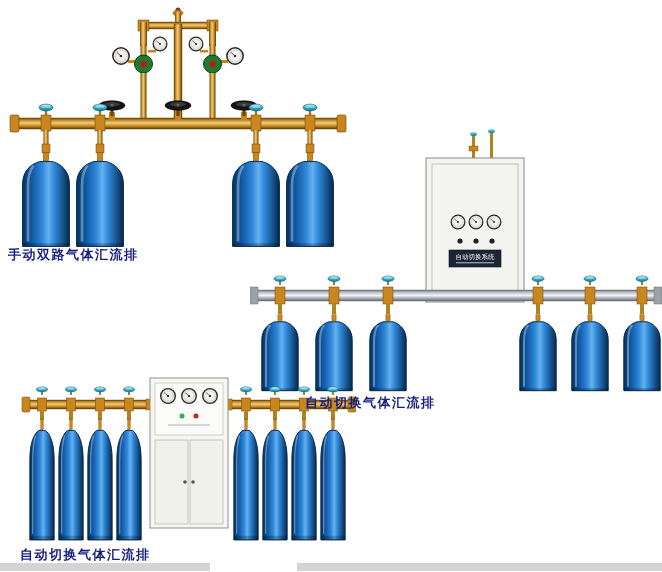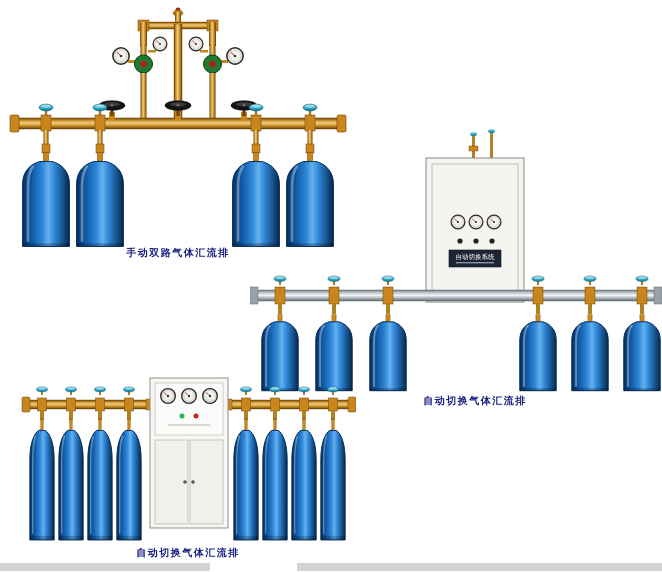--- a/index.html
+++ b/index.html
@@ -1,20 +1,20 @@
 <!DOCTYPE html>
 <html><head>
 <meta charset="utf-8">
 <style>
   html,body{margin:0;padding:0;background:#fff;}
   #canvas{position:relative;width:662px;height:572px;background:#ffffff;overflow:hidden;
           font-family:"Liberation Sans",sans-serif;}
   .fig{position:absolute;}
-  .caption{position:absolute;font-weight:bold;font-size:10px;letter-spacing:1.5px;
-           color:#181c7e;text-align:center;font-family:"Liberation Sans",sans-serif;}
+  .caption{position:absolute;font-weight:bold;font-size:13px;letter-spacing:1.5px;
+           color:#181c7e;text-align:left;font-family:"Liberation Sans",sans-serif;}
   .strip{position:absolute;top:563px;height:8px;background:#d4d4d4;}
 </style>
 </head>
 <body>
 
 <div id="canvas">
 
   <svg width="0" height="0" style="position:absolute" aria-hidden="true">
     <defs>
       <linearGradient id="brassH" x1="0" y1="0" x2="0" y2="1">

